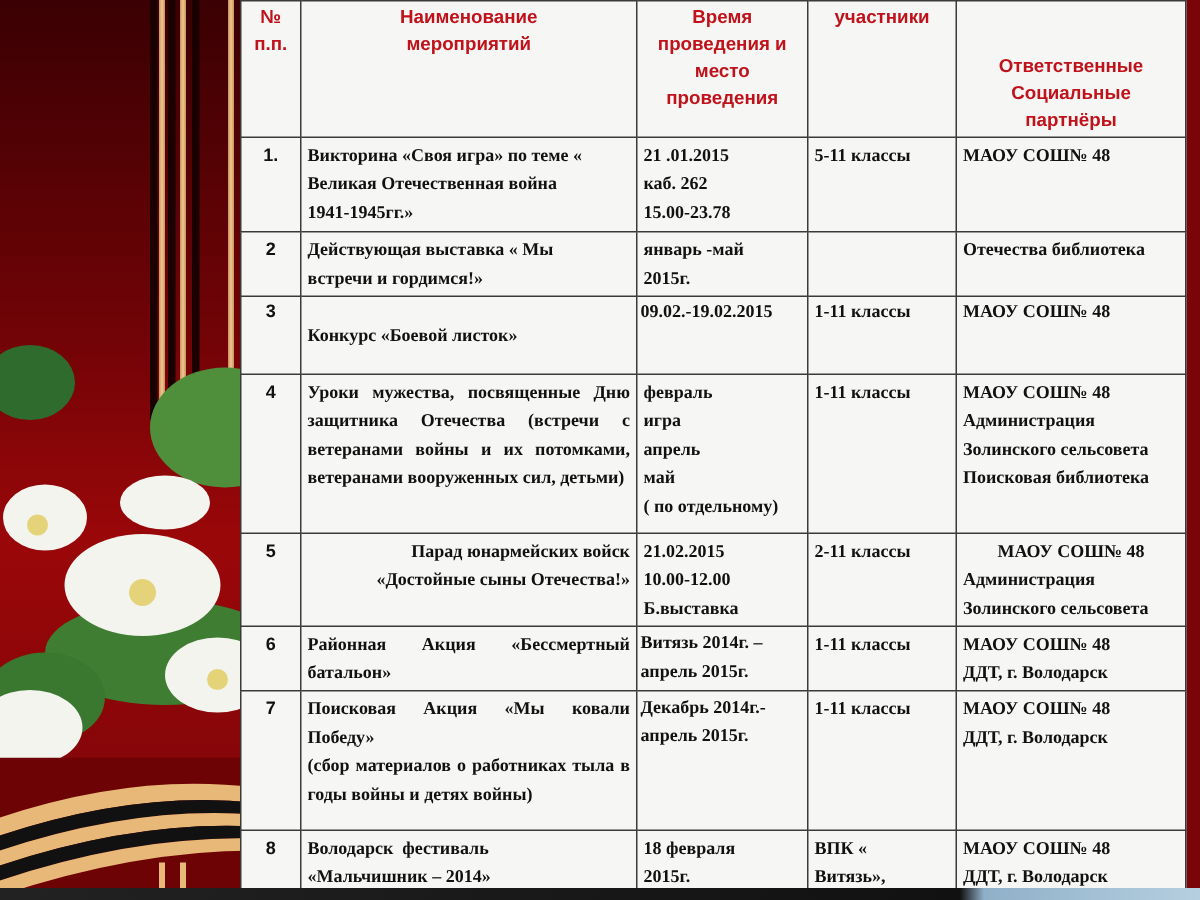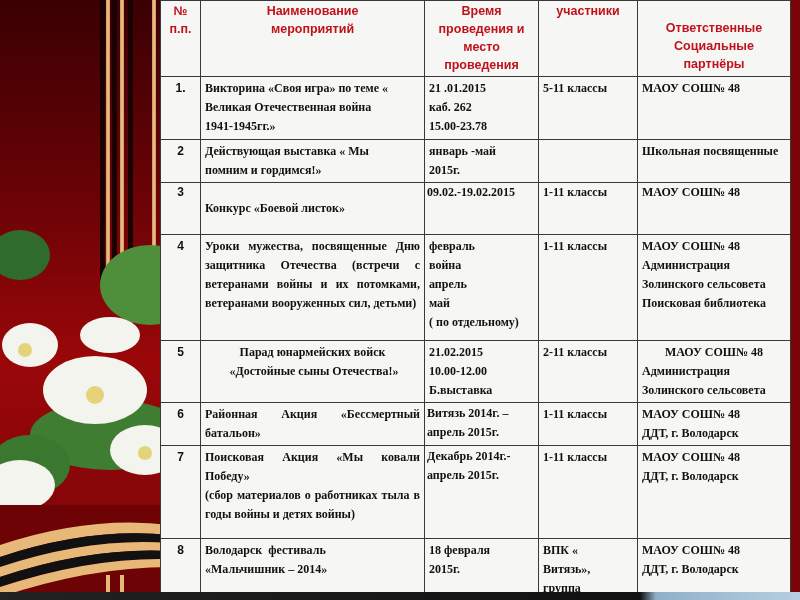--- a/index.html
+++ b/index.html
@@ -106,21 +106,21 @@
       </th>
       <th>
         <span class="line">Время</span>
         <span class="line">проведения  и</span>
         <span class="line">место</span>
         <span class="line">проведения</span>
       </th>
       <th>
         <span class="line">участники</span>
       </th>
-      <th style="padding-top:18px">
+      <th style="padding-top:34px">
         <span class="line">Ответственные</span>
         <span class="line">Социальные</span>
         <span class="line">партнёры</span>
       </th>
     </tr>
   </thead>
   <tbody>
 
     <tr style="height:63px">
       <td class="num">1.</td>
@@ -139,29 +139,29 @@
       </td>
       <td class="center">
         <span class="line">МАОУ СОШ№ 48</span>
       </td>
     </tr>
 
     <tr style="height:43px">
       <td class="num">2</td>
       <td class="name">
         <span class="line">Действующая выставка « Мы</span>
-        <span class="line">помним и гордимся!»</span>
+        <span class="line">встречи и гордимся!»</span>
       </td>
       <td class="center">
         <span class="line">январь -май</span>
         <span class="line">2015г.</span>
       </td>
       <td class="center"></td>
       <td class="center">
-        <span class="line">Школьная посвященные</span>
+        <span class="line">Отечества библиотека</span>
       </td>
     </tr>
 
     <tr style="height:19px">
       <td class="num" style="padding:0 4px">3</td>
       <td class="name" style="padding:16px 4px">
         <span class="line">Конкурс «Боевой листок»</span>
       </td>
       <td class="center" style="padding:0 2px">
         <span class="line">09.02.-19.02.2015</span>
@@ -174,39 +174,39 @@
       </td>
     </tr>
 
     <tr style="height:106px">
       <td class="num">4</td>
       <td class="name">
         <span>Уроки мужества, посвященные Дню защитника Отечества (встречи с ветеранами войны и их потомками, ветеранами вооруженных сил, детьми)</span>
       </td>
       <td class="center">
         <span class="line">февраль</span>
-        <span class="line">война</span>
+        <span class="line">игра</span>
         <span class="line">апрель</span>
         <span class="line">май</span>
         <span class="line">( по отдельному)</span>
       </td>
       <td class="center">
         <span class="line">1-11 классы</span>
       </td>
       <td class="center">
         <span class="line">МАОУ СОШ№ 48</span>
         <span class="line">Администрация</span>
         <span class="line">Золинского сельсовета</span>
         <span class="line">Поисковая библиотека</span>
       </td>
     </tr>
 
     <tr style="height:62px">
       <td class="num">5</td>
-      <td class="name" style="text-align:center">
+      <td class="name" style="text-align:right">
         <span class="line">Парад юнармейских войск</span>
         <span class="line" style="white-space:pre"> «Достойные сыны Отечества!»</span>
       </td>
       <td class="center">
         <span class="line">21.02.2015</span>
         <span class="line">10.00-12.00</span>
         <span class="line">Б.выставка</span>
       </td>
       <td class="center">
         <span class="line">2-11 классы</span>

